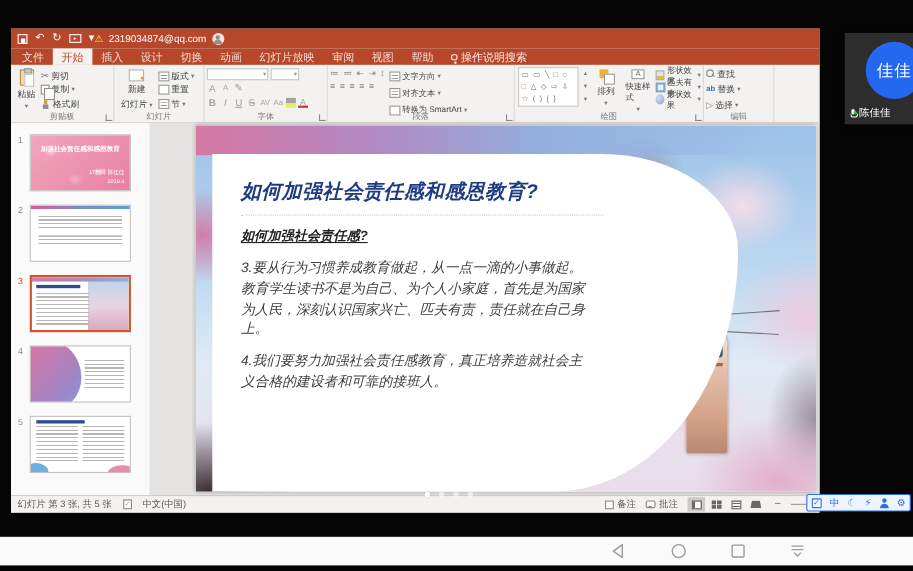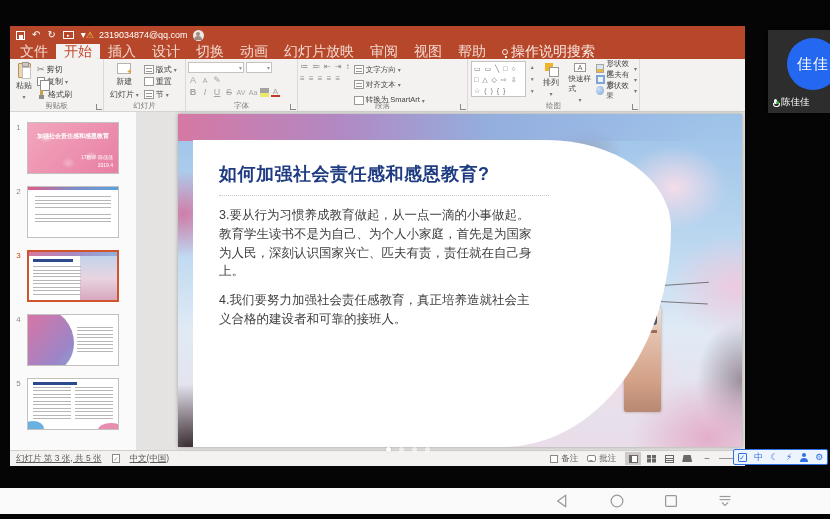--- a/index.html
+++ b/index.html
@@ -19,21 +19,21 @@
   .ic-save::after { content:""; position:absolute; left:2px; bottom:0; width:4px; height:4px; background:#fff; }
   .ic-show { width:11px; height:8px; border:1px solid #fff; display:inline-flex; align-items:center; justify-content:center; font-size:5px; }
   .tb-title { flex:1; text-align:center; font-size:9px; white-space:nowrap; overflow:hidden; }
   .tb-right { display:flex; align-items:center; gap:5px; padding-right:86px; }
   .ic-warn { color:#ffd24a; font-size:9px; }
   .tb-avatar { width:11px; height:11px; border-radius:50%; background:#efe7e3; position:relative; }
   .tb-avatar::before { content:""; position:absolute; left:3.5px; top:2px; width:4px; height:4px; border-radius:50%; background:#9c8c84; }
   .tb-avatar::after { content:""; position:absolute; left:1.5px; top:6.5px; width:8px; height:4px; border-radius:4px 4px 0 0; background:#9c8c84; }
 
   .tabsrow { height:15px; background:#b7472a; display:flex; align-items:stretch;
-    color:#f3d9cf; font-size:14px; padding-left:2px; }
+    color:#f3d9cf; font-size:10px; padding-left:2px; }
   .tab { padding:0 8px; display:flex; align-items:center; cursor:default; }
   .tab.active { background:#f3f2f1; color:#c24b2e; }
   .tab.tellme { display:flex; gap:3px; align-items:center; color:#fbe9e2; }
   .ic-bulb { width:6px; height:6px; border:1px solid #fbe9e2; border-radius:50%; position:relative; display:inline-block; }
   .ic-bulb::after { content:""; position:absolute; left:1.5px; top:6px; width:2px; height:2px; background:#fbe9e2; }
 
   
   .ribbon { height:53px; display:flex; background:#f3f2f1; border-bottom:1px solid #d6d3d1; }
   .rgroup { position:relative; border-right:1px solid #ddd9d6; padding:2px 2px 9px 3px; display:flex; gap:2px; }
   .rgroup-label { position:absolute; bottom:0; left:0; right:0; text-align:center;
@@ -136,21 +136,21 @@
   .t4-lines { position:absolute; right:5px; top:12px; width:36px; height:28px; }
 
   .t5-l { position:absolute; left:5px; top:8px; width:38px; height:34px; }
   .t5-r { position:absolute; right:5px; top:8px; width:38px; height:34px; }
   .t5-title { position:absolute; left:5px; top:3px; width:44px; height:2.5px; background:#2c4a8c; }
   .t5-bl { position:absolute; left:-6px; bottom:-8px; width:22px; height:16px; background:#6ab0e0; border-radius:50% 50% 0 0; }
   .t5-br { position:absolute; right:-6px; bottom:-8px; width:26px; height:14px; background:#e88cb0; border-radius:50% 50% 0 0; }
 
   .editor { flex:1; background:#e4e3e2; position:relative; }
   .slide { position:absolute; left:42px; top:2px; width:564px; height:333px; background:#fff;
-    box-shadow:0 0 4px rgba(0,0,0,.3); overflow:hidden; }
+    box-shadow:0 0 4px rgba(0,0,0,.3); overflow:hidden;font-style:italic; }
 
   .photo { position:absolute; inset:0;
     background:
       radial-gradient(120px 90px at 2% 100%, rgba(48,36,42,.95), rgba(48,36,42,0) 70%),
       radial-gradient(70px 60px at 1% 30%, rgba(212,110,156,.85), transparent 72%),
       radial-gradient(60px 45px at 14% 74%, rgba(100,66,80,.45), transparent 70%),
       radial-gradient(75px 60px at 88% 22%, rgba(247,221,233,.95), transparent 70%),
       radial-gradient(95px 75px at 99% 52%, rgba(240,200,221,.92), transparent 70%),
       radial-gradient(85px 65px at 79% 78%, rgba(245,215,228,.85), transparent 70%),
       radial-gradient(60px 48px at 65% 42%, rgba(249,230,239,.8), transparent 70%),
@@ -177,21 +177,21 @@
   .dotted-rule { width:330px; border-bottom:1.5px dotted #c8c8c8; margin:9px 0 10px; }
   .slide-sub { font-size:12px; font-weight:bold; color:#222; text-decoration:underline;
     text-underline-offset:2px; margin-bottom:11px; }
   .slide-p { width:322px; font-size:12.5px; color:#3d3d3d; line-height:1.5; margin-bottom:10px;
     font-family:"Liberation Sans","DejaVu Sans",sans-serif; }
   .uline { text-decoration:underline; text-underline-offset:2px; }
 
   
   .statusbar { height:16px; background:#f3f2f1; border-top:1px solid #d0cecd; display:flex;
     align-items:center; font-size:8.5px; color:#5a5856; padding:0 6px; }
-  .sb-left { display:flex; align-items:center; gap:10px;text-decoration:underline; }
+  .sb-left { display:flex; align-items:center; gap:10px; }
   .ic-spell { width:8px; height:9px; border:1px solid #8a8886; background:#fff; position:relative; }
   .ic-spell::after { content:"✓"; position:absolute; left:1px; top:0; font-size:6px; color:#8a8886; }
   .sb-right { margin-left:auto; display:flex; align-items:center; gap:9px; }
   .sb-item { display:flex; align-items:center; gap:3px; }
   .ic-notes { width:8px; height:8px; border:1px solid #8a8886; background:#fff; }
   .ic-comment { width:9px; height:7px; border:1px solid #8a8886; border-radius:2px; position:relative; background:#fff; }
   .ic-comment::after { content:""; position:absolute; left:1px; bottom:-3px; border:2px solid transparent; border-top-color:#8a8886; }
   .views { display:flex; align-items:center; gap:2px; }
   .vb { width:16px; height:13px; display:flex; align-items:center; justify-content:center; }
   .vb.active { background:#ccc9c7; }
@@ -423,20 +423,37 @@
           <span class="smallbtn">
               <span class="ic-effects"></span>
               <span>形状效果</span>
               <span class="caret">▾</span>
             </span>
         </div>
         <span class="rgroup-label">绘图</span>
         <span class="launcher"></span>
       </div>
 
+      <div class="rgroup editgrp" style="width:64px">
+        <span class="smallbtn">
+            <span class="ic-find"></span>
+            <span>查找</span>
+          </span>
+        <span class="smallbtn">
+            <span class="ic-replace">ab</span>
+            <span>替换</span>
+            <span class="caret">▾</span>
+          </span>
+        <span class="smallbtn">
+            <span class="ic-select">▷</span>
+            <span>选择</span>
+            <span class="caret">▾</span>
+          </span>
+        <span class="rgroup-label">编辑</span>
+      </div>
     </div>
 
     <div class="mainarea">
       <div class="thumbs">
 
         <div class="thumbrow">
           <span class="tnum">1</span>
           <div class="tbox t1">
             <div class="t1-spots"></div>
             <div class="t1-title">加强社会责任感和感恩教育</div>
@@ -490,20 +507,21 @@
         <div class="slide">
           <div class="photo"></div>
           <div class="pole"></div>
           <div class="wire1"></div>
           <div class="wire2"></div>
           <div class="train"></div>
           <div class="topband"></div>
           <div class="card">
             <div class="slide-title">如何加强社会责任感和感恩教育?</div>
             <div class="dotted-rule"></div>
+            <div class="slide-sub">如何加强社会责任感?</div>
             <p class="slide-p">3.要从行为习惯养成教育做起，从一点一滴的小事做起。教育学生读书不是为自己、为个人小家庭，首先是为国家为人民，深刻认识国家兴亡、匹夫有责，责任就在自己身上。</p>
             <p class="slide-p">4.我们要努力加强社会责任感教育，真正培养造就社会主义合格的建设者和可靠的接班人。</p>
           </div>
         </div>
       </div>
     </div>
 
     <div class="statusbar">
       <div class="sb-left">
         <span>幻灯片 第 3 张, 共 5 张</span>

